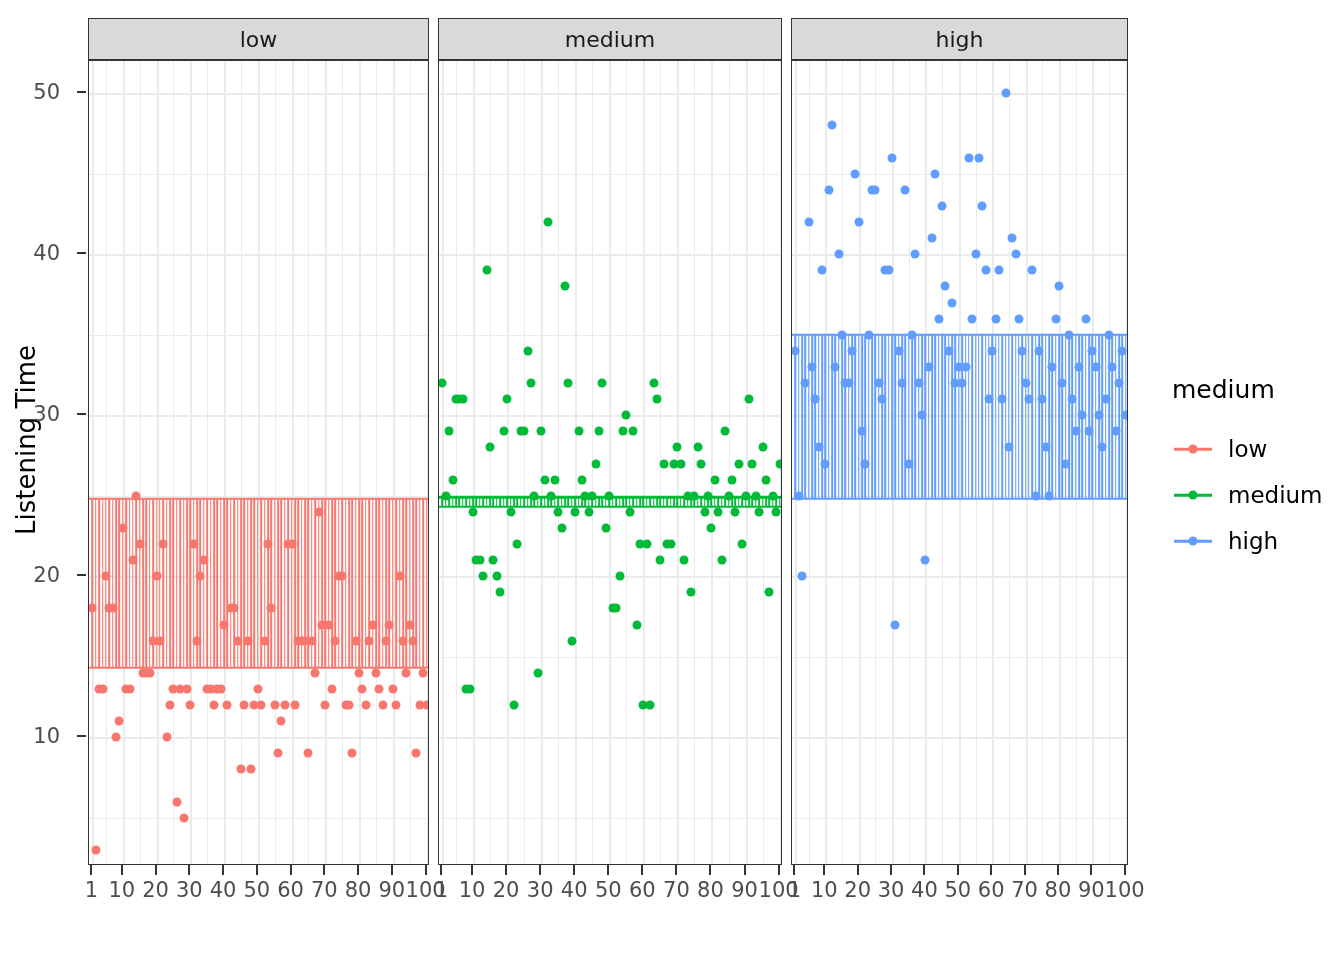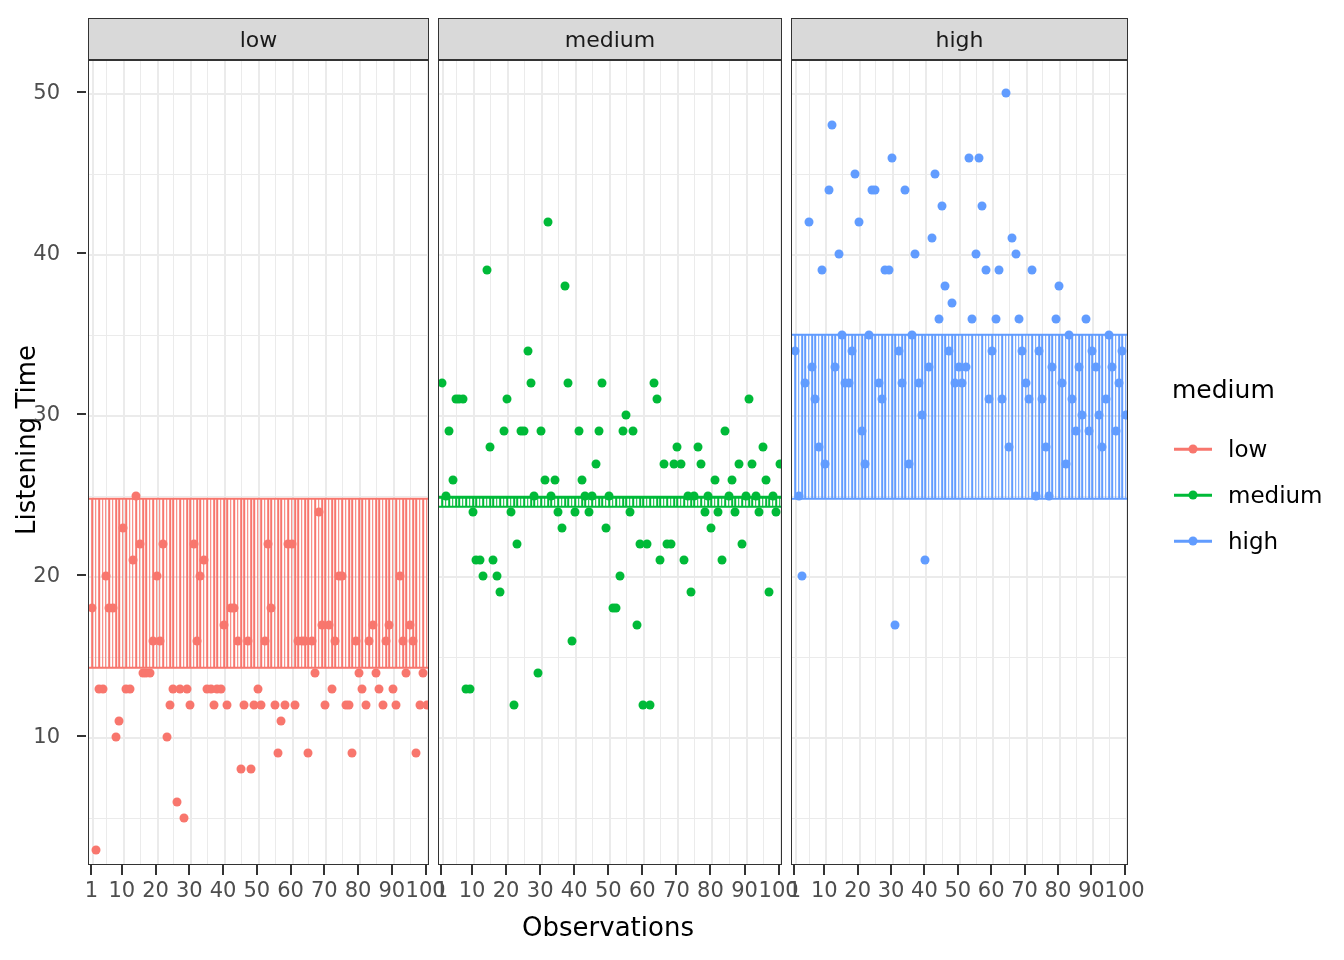--- a/index.html
+++ b/index.html
@@ -980,21 +980,20 @@
       <div class="x-tick-mark" style="left: 1024.56px;"></div>
       <div class="x-tick-label" style="left: 1024.56px;">70</div>
       <div class="x-tick-mark" style="left: 1057.93px;"></div>
       <div class="x-tick-label" style="left: 1057.93px;">80</div>
       <div class="x-tick-mark" style="left: 1091.3px;"></div>
       <div class="x-tick-label" style="left: 1091.3px;">90</div>
       <div class="x-tick-mark" style="left: 1124.66px;"></div>
       <div class="x-tick-label" style="left: 1124.66px;">100</div>
     </div>
 
-  <div class="axis-title-x">Observations</div>
 
   <div class="legend">
     <div class="legend-title">medium</div>
     <div id="legend-items">
         <div class="legend-item">
           <div class="legend-key">
             <div class="legend-key-line" style="background: rgb(248, 118, 109);"></div>
             <div class="legend-key-dot" style="background: rgb(248, 118, 109);"></div>
           </div>
           <span class="legend-label">low</span>

